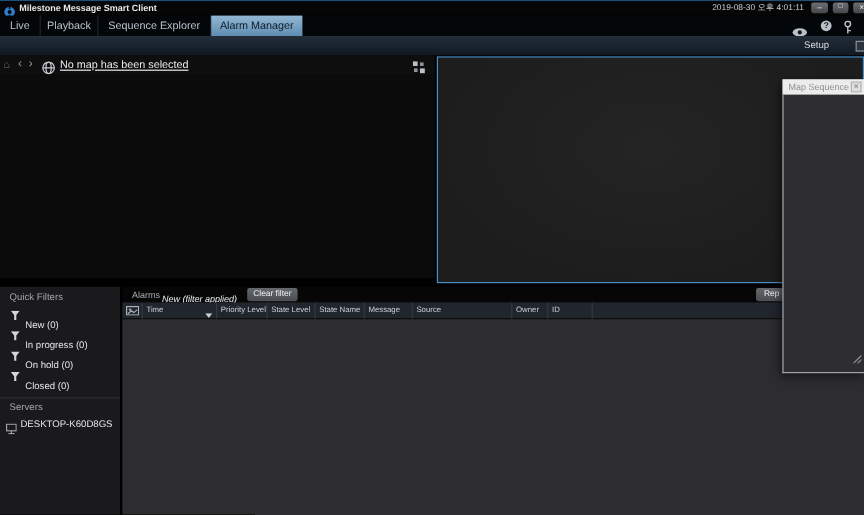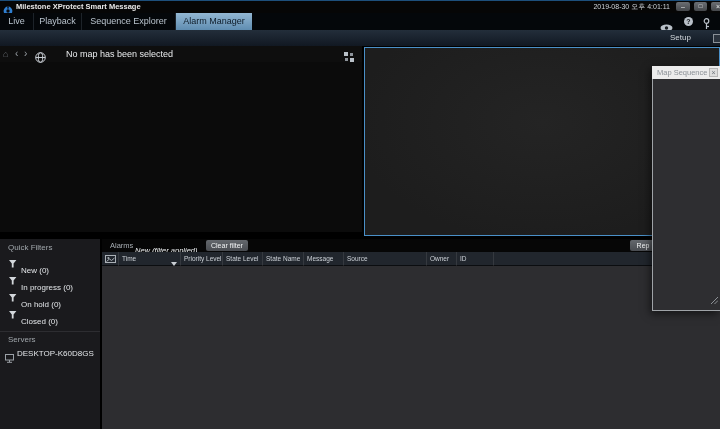--- a/index.html
+++ b/index.html
@@ -39,21 +39,21 @@
   .setup-btn { position:absolute; left:670px; top:0; height:16px; line-height:16px; font-size:8px; color:#d3d8dd; cursor:default; }
   .panel-toggle-icon { position:absolute; left:713px; top:4px; width:9px; height:9px; border:1px solid #8a9097; background:#2b333d; }
 
   
   .map-view { position:absolute; left:0; top:46px; width:362px; height:186px; background:#0b0b0b; }
   .map-toolbar { position:absolute; left:0; top:0; width:362px; height:16px; background:#0e0e0e; }
   .home-icon { position:absolute; left:3px; top:0; line-height:16px; font-size:9px; color:#70767d; }
   .nav-back-icon, .nav-fwd-icon { position:absolute; top:0; line-height:15px; font-size:10px; color:#9aa0a6; }
   .nav-back-icon { left:15px; } .nav-fwd-icon { left:24px; }
   .globe-icon { position:absolute; left:35px; top:3px; }
-  .map-message { position:absolute; left:66px; top:0; line-height:16px; font-size:9px; color:#e9ebed; white-space:nowrap; }
+  .map-message { position:absolute; left:50px; top:0; line-height:16px; font-size:9px; color:#e9ebed; white-space:nowrap;text-decoration:underline; }
   .mapgrid-icon { position:absolute; left:344px; top:3px; }
 
   
   .view-pane { position:absolute; left:364px; top:47px; width:356px; height:189px;
                border:1px solid #4a90c8; background:radial-gradient(ellipse at 50% 40%, #242424 0%, #1d1d1d 75%); }
 
   
   .overview-window { position:absolute; left:652px; top:66px; width:68px; height:245px; z-index:20;
                      box-shadow:-2px 3px 8px rgba(0,0,0,.55); }
   .ow-titlebar { position:relative; height:13px; background:#ececec; }
@@ -106,21 +106,21 @@
 
   <header class="titlebar">
     <span class="logo">
       <svg width="10" height="10">
           <circle cx="5" cy="5" r="4.4" fill="#2f7fd1"></circle>
           <circle cx="5" cy="5" r="1.7" fill="#0a0a0a"></circle>
           <rect x="4.3" y="0.4" width="1.4" height="2.2" fill="#0a0a0a"></rect>
           <rect x="4.3" y="7.4" width="1.4" height="2.2" fill="#0a0a0a"></rect>
         </svg>
     </span>
-    <span class="app-title">Milestone XProtect Smart Message</span>
+    <span class="app-title">Milestone Message Smart Client</span>
     <span class="clock">2019-08-30 오후 4:01:11</span>
     <span class="winbtn btn-min">–</span>
     <span class="winbtn btn-max">□</span>
     <span class="winbtn btn-close">×</span>
   </header>
 
   <nav class="tabbar">
     <div class="tab tab-0">Live</div>
     <div class="tab tab-1">Playback</div>
     <div class="tab tab-2">Sequence Explorer</div>

